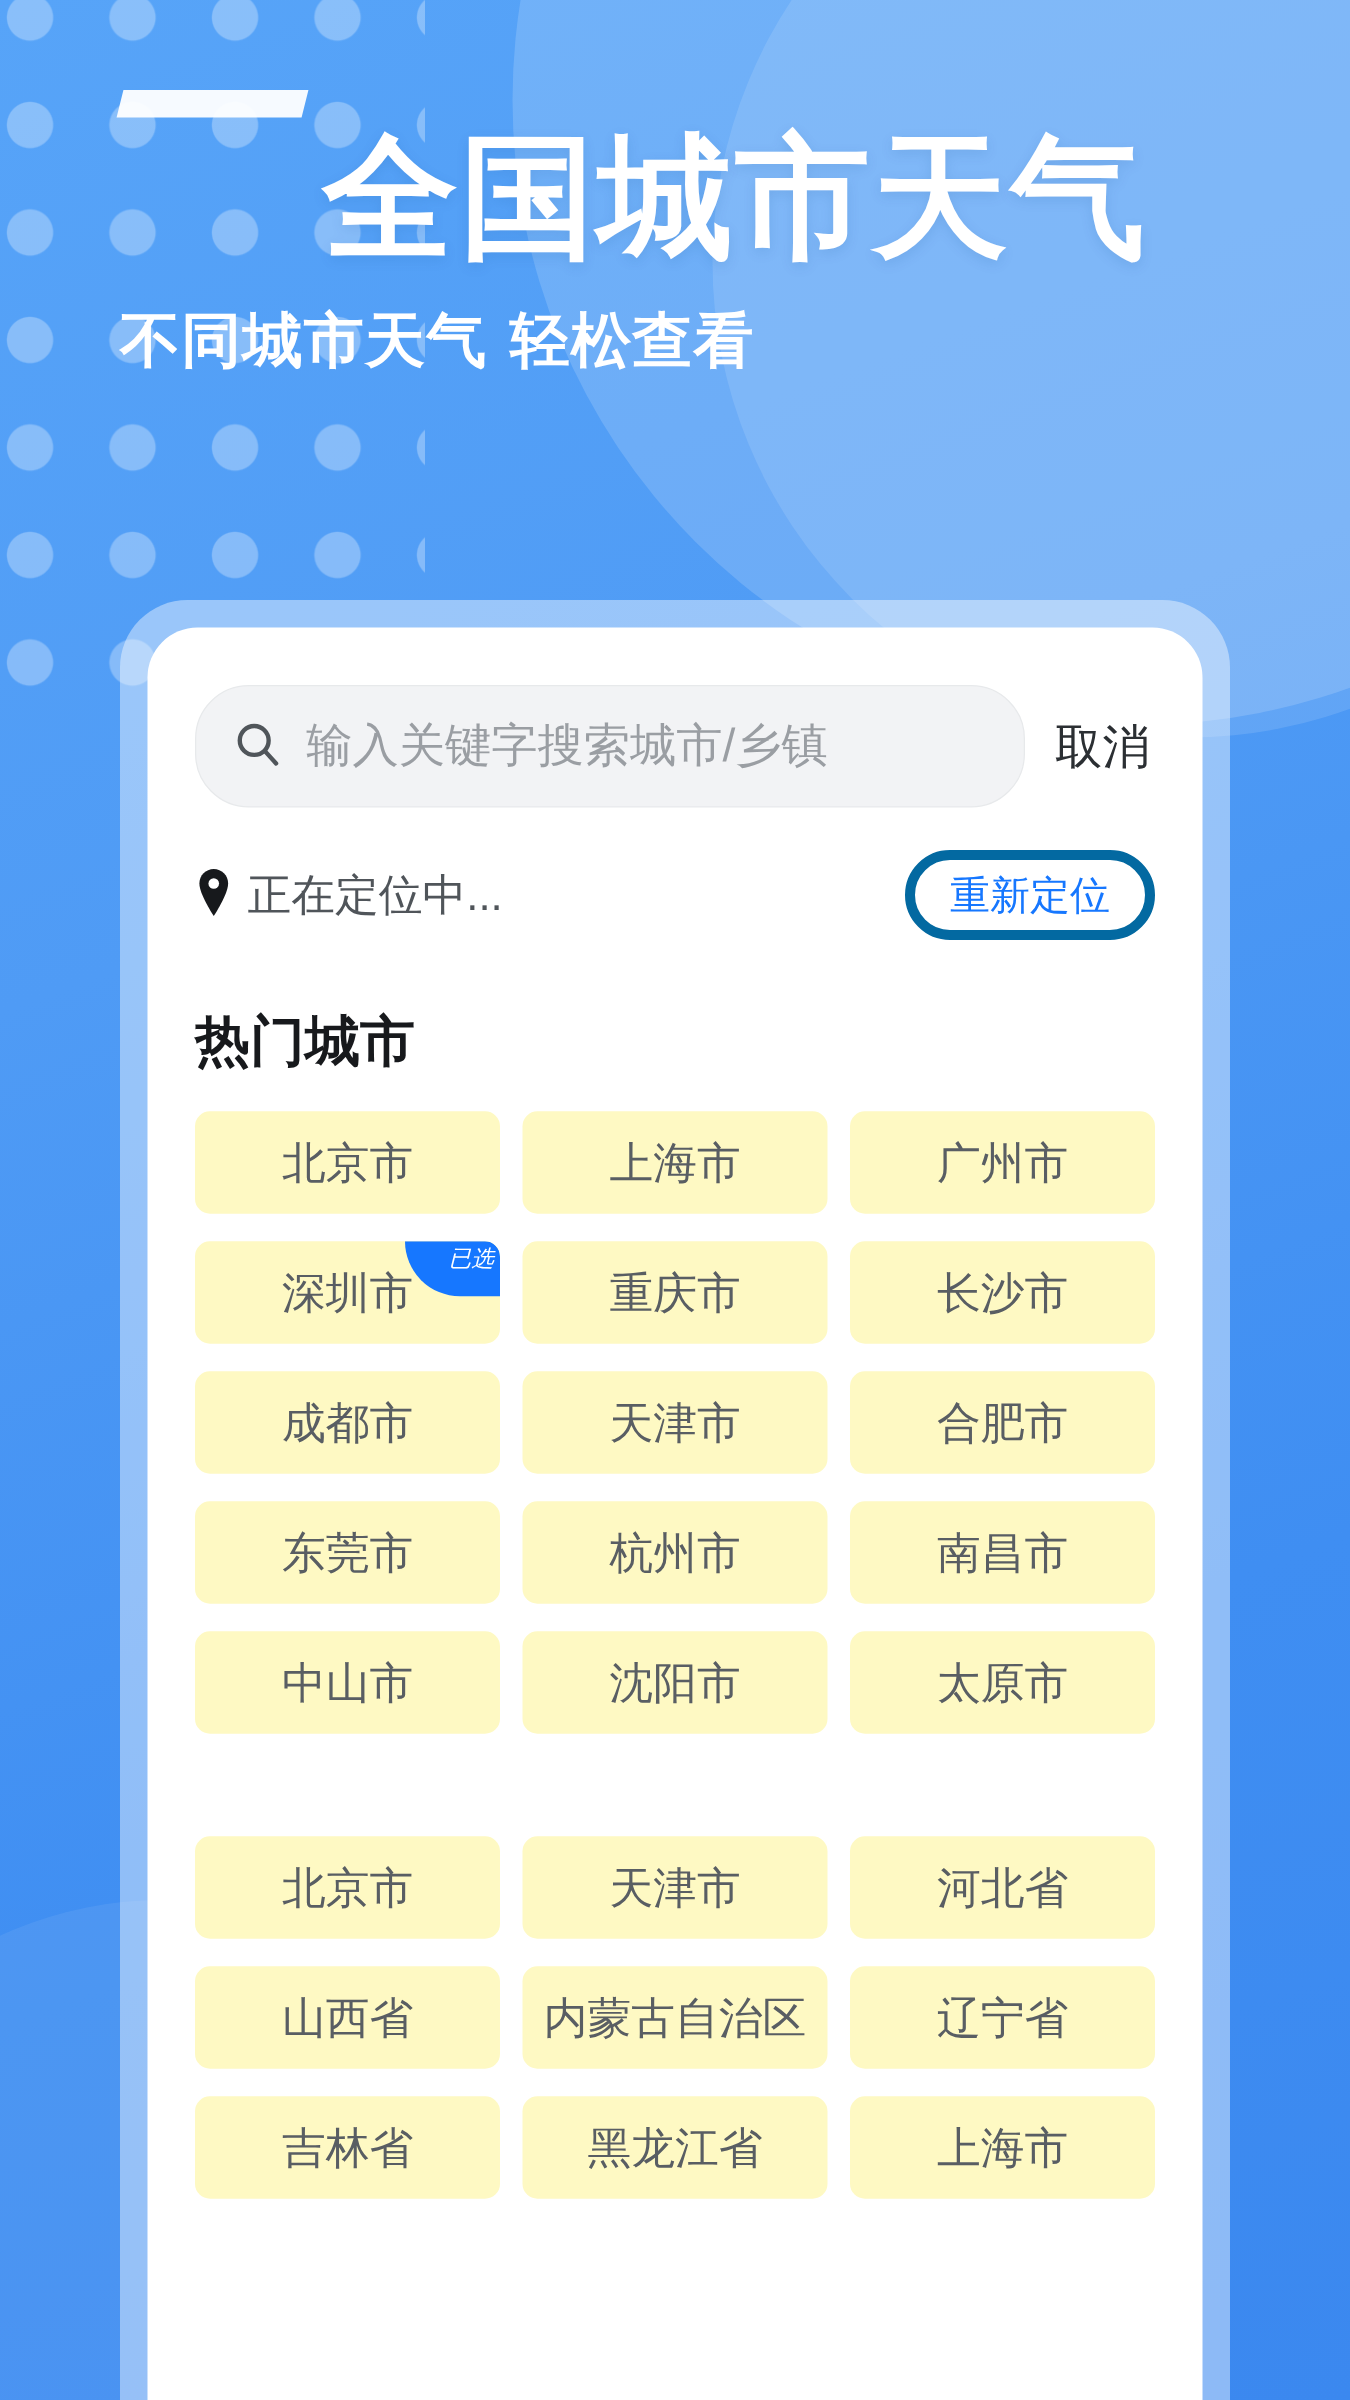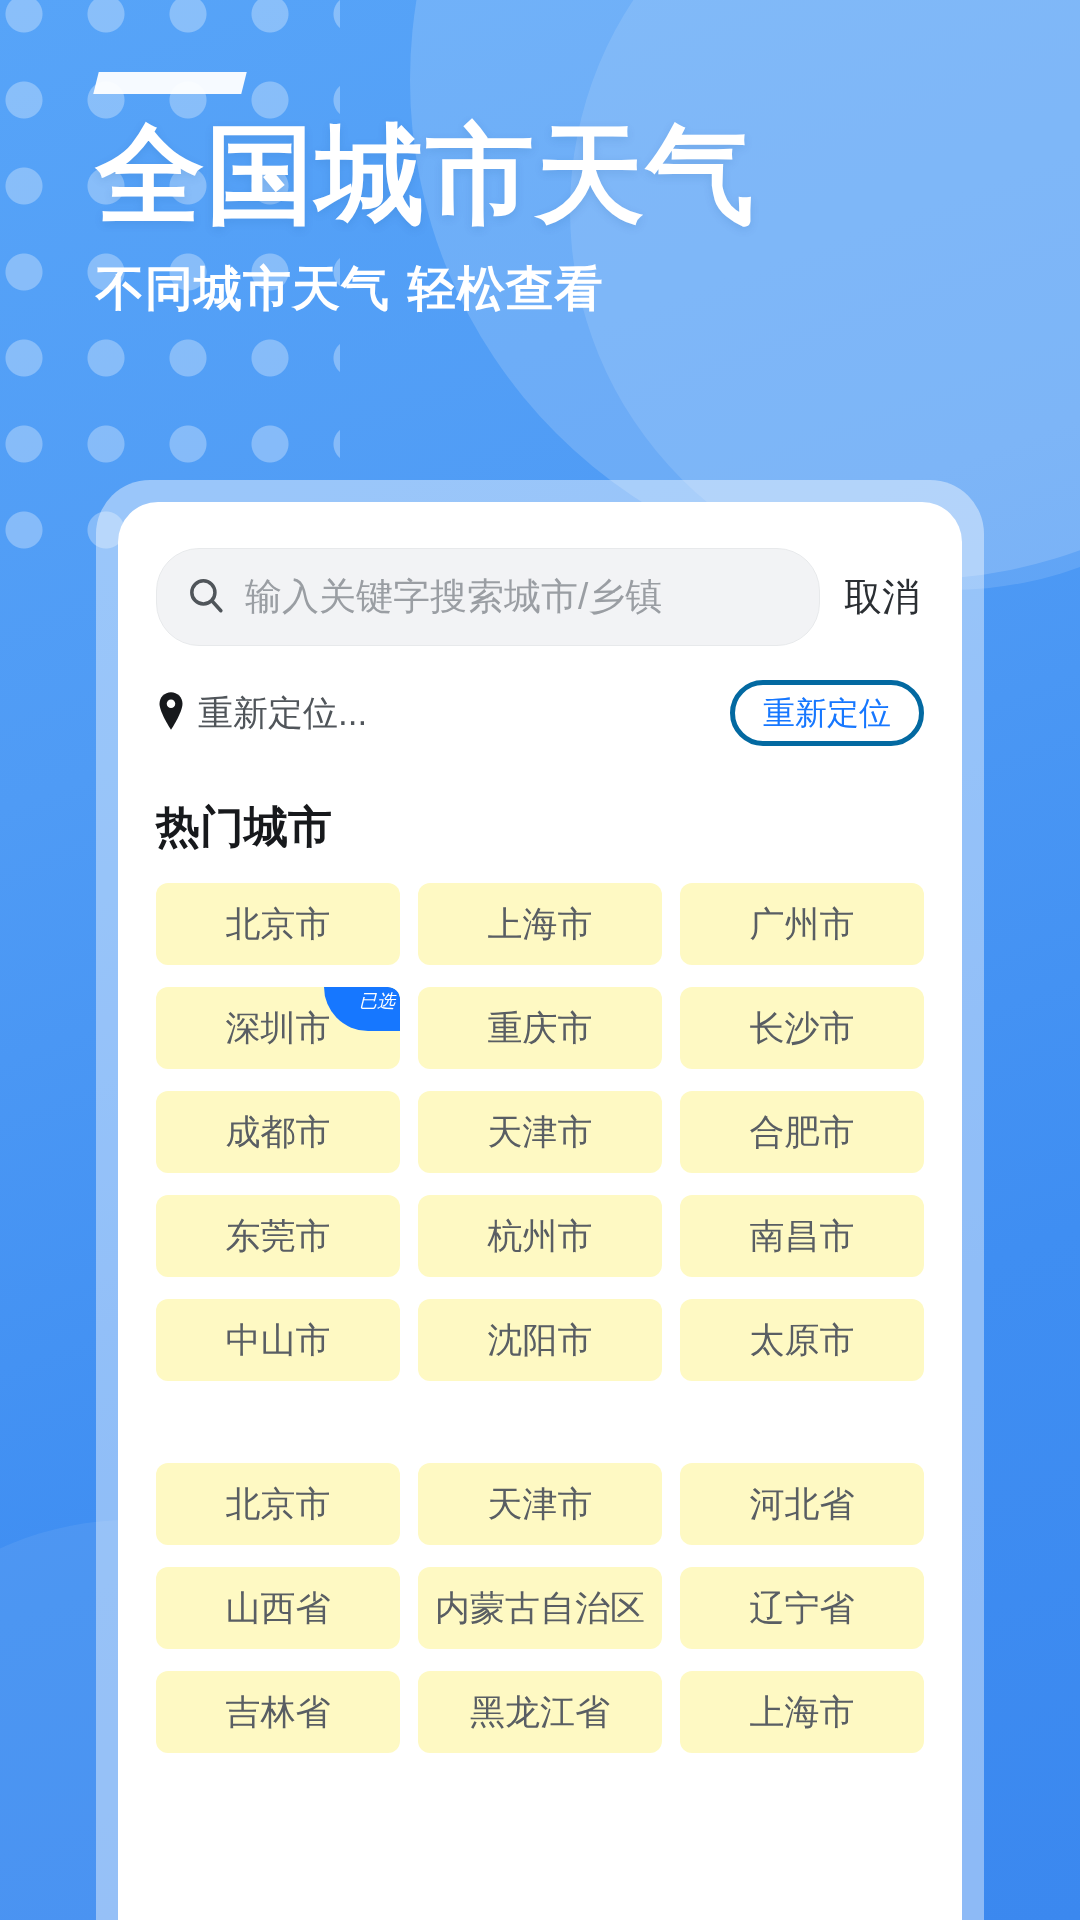--- a/index.html
+++ b/index.html
@@ -57,28 +57,29 @@
   }
   .hero-bar {
     margin-top: 72px;
     width: 148px;
     height: 22px;
     background: #ffffff;
     transform: skewX(-14deg);
     opacity: .95;
   }
   .hero-title {
-    margin-top: 24px;
+    margin-top: 8px;
     font-size: 108px;
     line-height: 1.05;
     font-weight: bold;
     color: #ffffff;
     letter-spacing: 2px;
     text-shadow: 0 3px 10px rgba(20,70,140,0.12);
     font-family: "DejaVu Sans", "Liberation Sans", sans-serif;
+    text-align: center;
   }
   .hero-sub {
     margin-top: 26px;
     font-size: 48px;
     font-weight: bold;
     color: #ffffff;
     letter-spacing: 1px;
     font-family: "DejaVu Sans", "Liberation Sans", sans-serif;
   }
 
@@ -146,21 +147,21 @@
   
   .loc-row {
     margin-top: 34px;
     display: flex;
     align-items: center;
     justify-content: space-between;
   }
   .loc-left { display: flex; align-items: center; gap: 12px; }
   .loc-text { font-size: 35px; color: #50555a; }
   .relocate-btn {
-    border: 5px solid #0369a1;
+    border: 8px solid #0369a1;
     color: #1677ff;
     background: #ffffff;
     border-radius: 40px;
     padding: 9px 28px;
     font-size: 32px;
     line-height: 1.2;
     white-space: nowrap;
     cursor: pointer;
     font-family: inherit;
     text-align: center;
@@ -250,21 +251,21 @@
       </div>
 
       <div class="loc-row">
         <div class="loc-left">
           <span>
             <svg width="30" height="38" viewBox="0 0 24 30" fill="#17191c">
               <path d="M12 0C6.9 0 2.8 4.1 2.8 9.2c0 6.9 9.2 20.8 9.2 20.8s9.2-13.9 9.2-20.8C21.2 4.1 17.1 0 12 0z"></path>
               <circle cx="12" cy="9.2" r="3.4" fill="#ffffff"></circle>
             </svg>
           </span>
-          <span class="loc-text">重新定位...</span>
+          <span class="loc-text">正在定位中...</span>
         </div>
         <button class="relocate-btn">重新定位</button>
       </div>
 
       <div class="section-title">热门城市</div>
       <div class="chip-grid" id="hot-grid">
           <div class="chip">
             <span>北京市</span>
           </div>
           <div class="chip">

